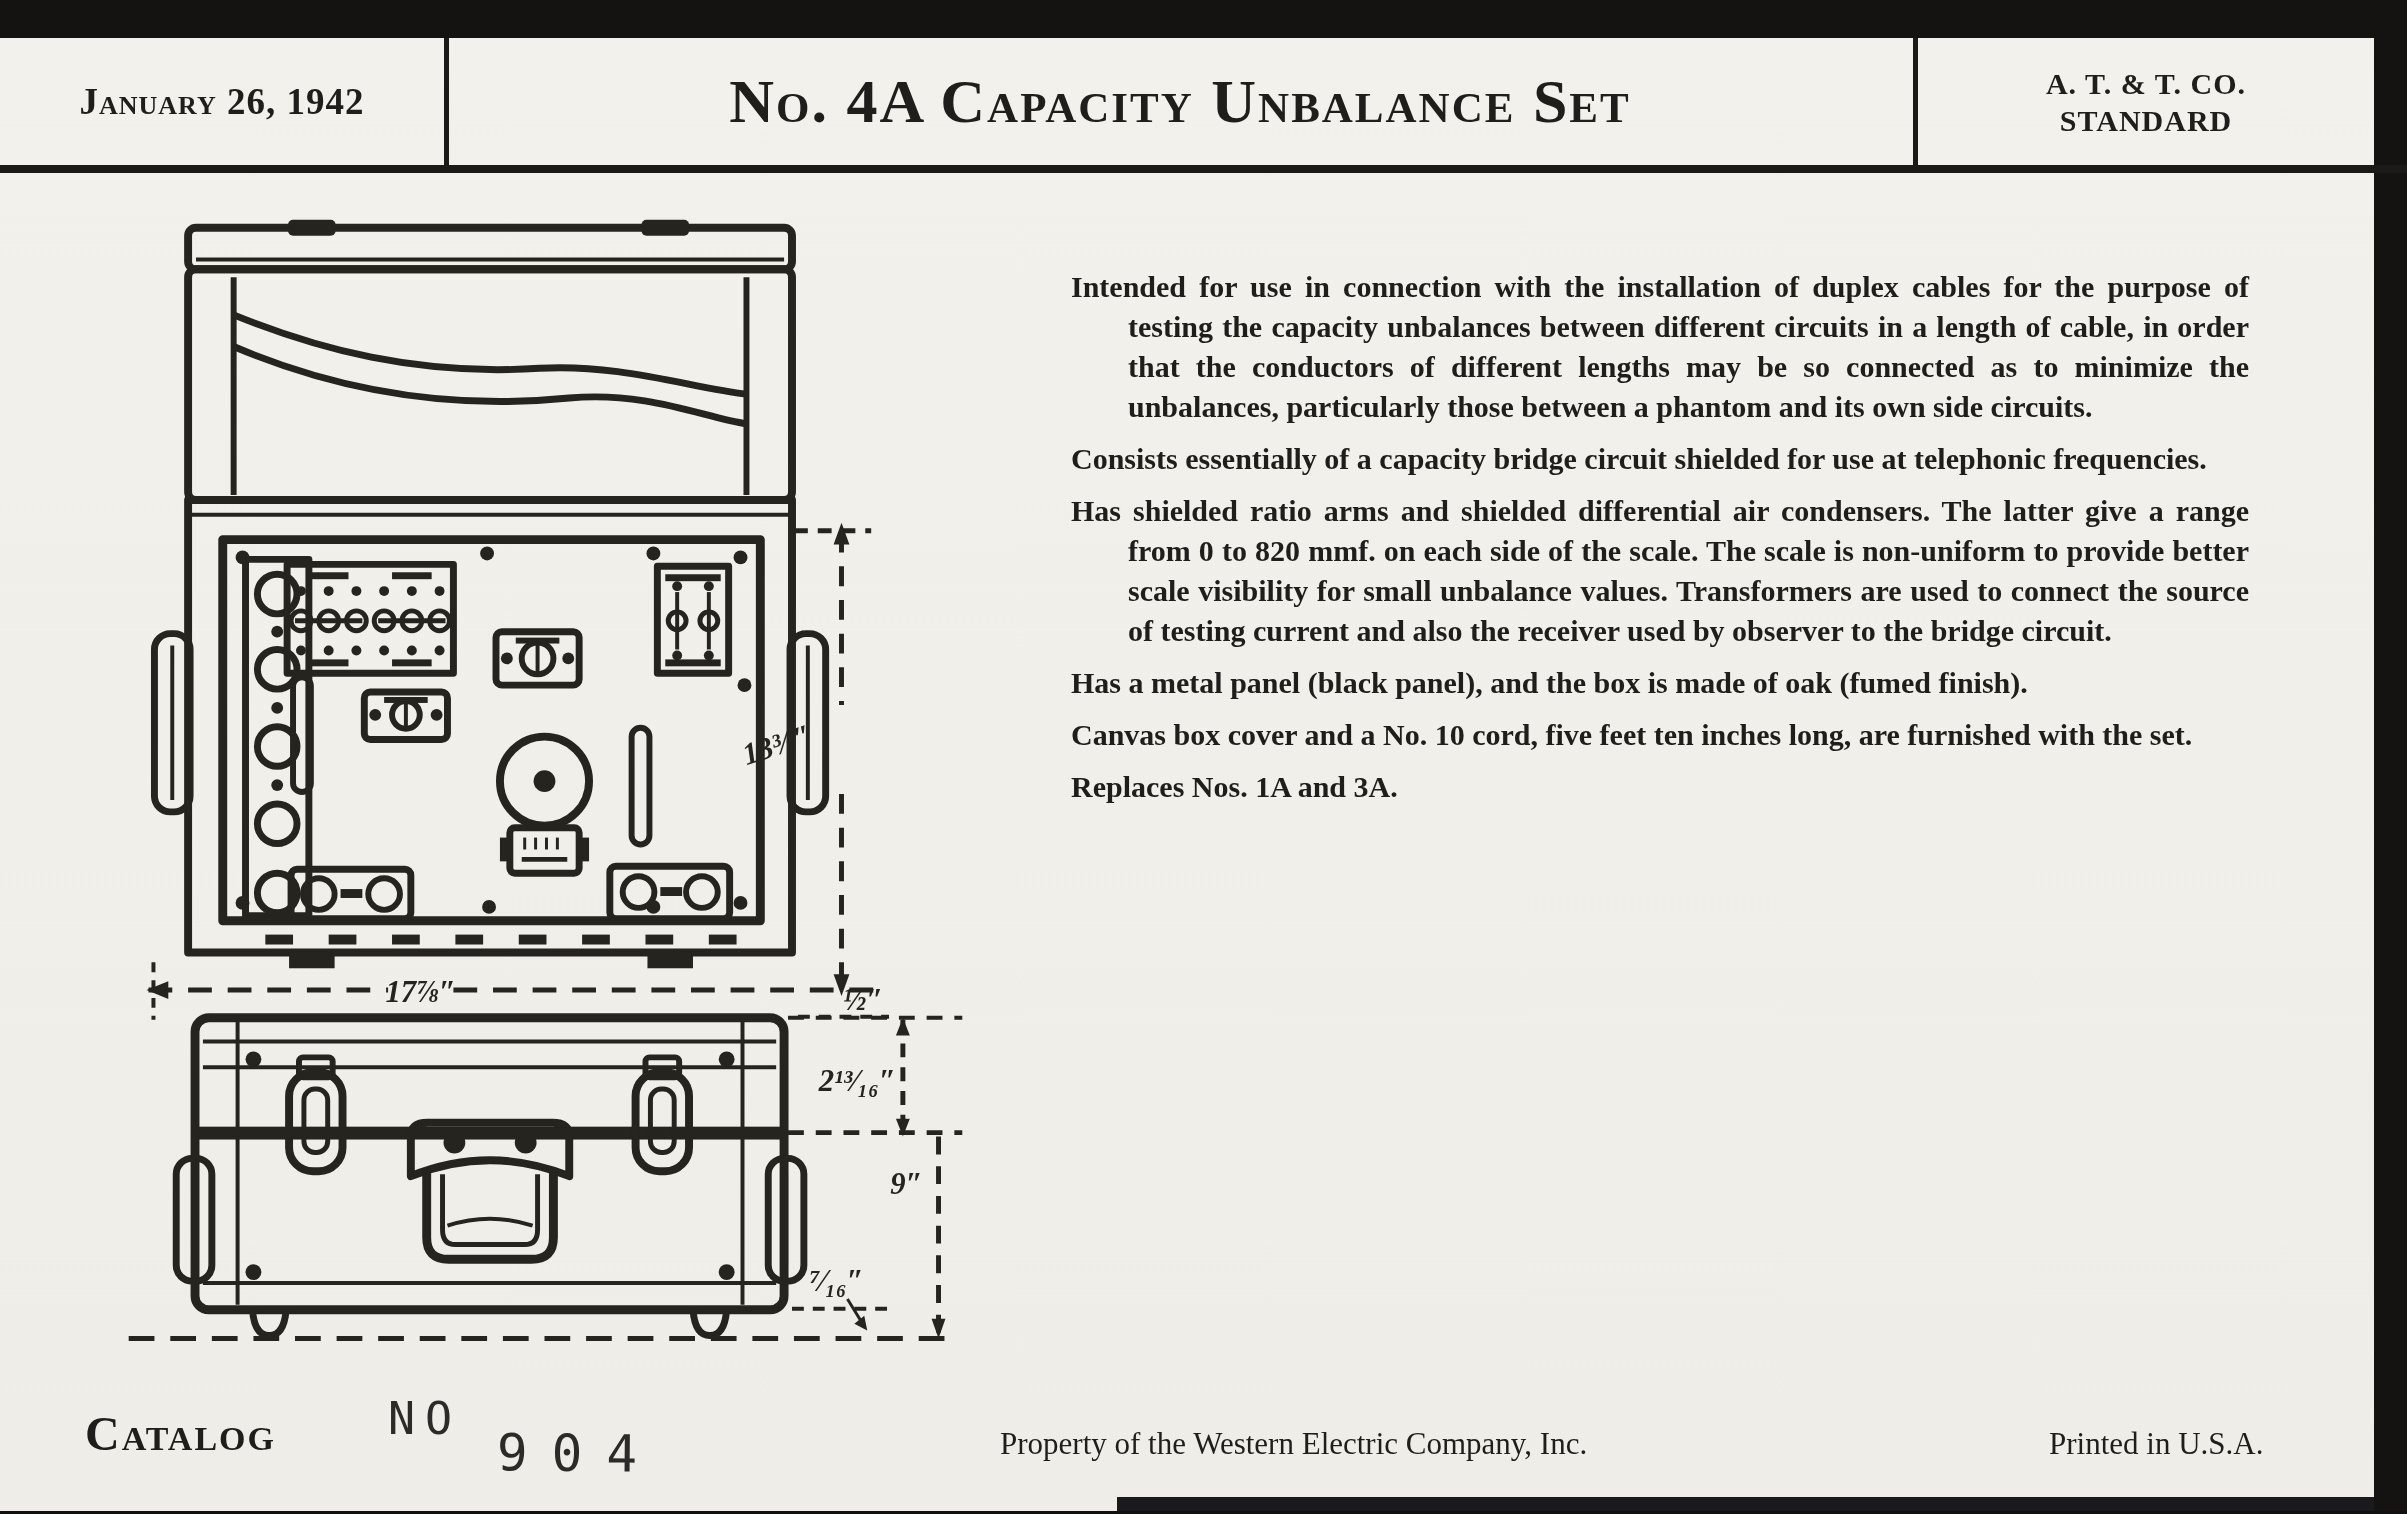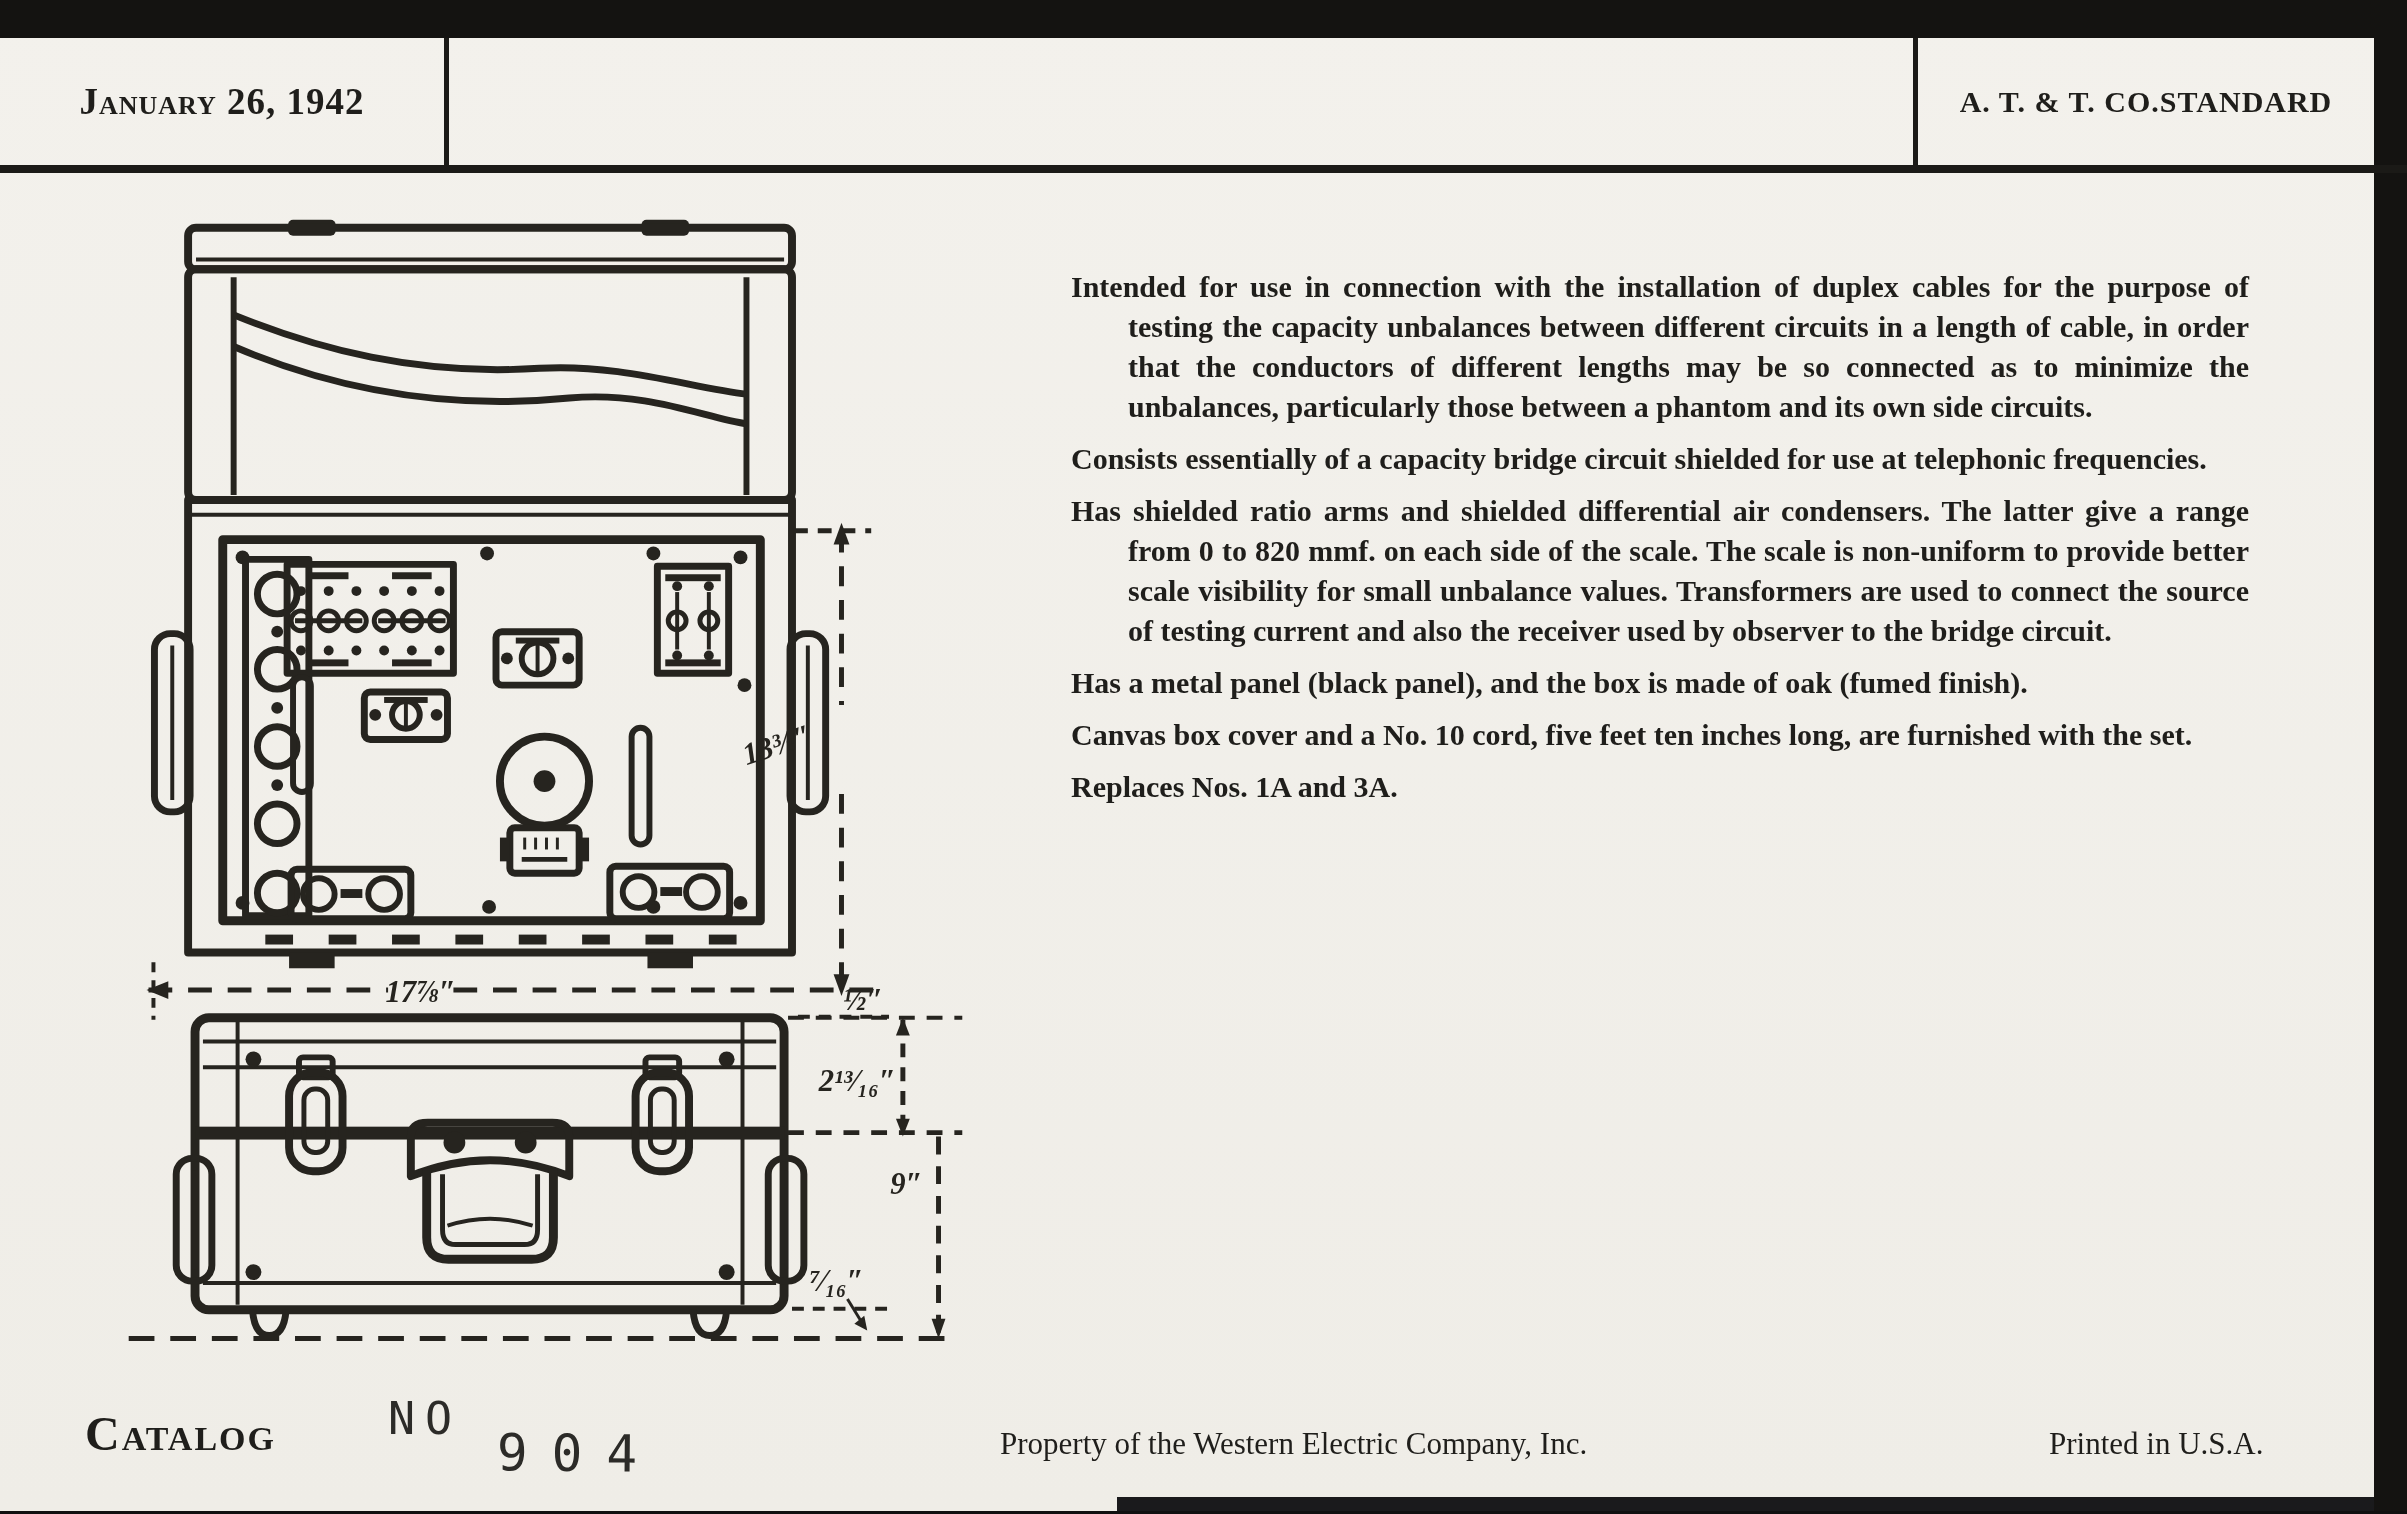--- a/index.html
+++ b/index.html
@@ -10,21 +10,21 @@
   }
   .bar-top{position:absolute;left:0;top:0;width:2408px;height:38px;background:#141311;}
   .bar-right{position:absolute;right:0;top:0;width:34px;height:1515px;background:#141311;}
   .bar-bottom{position:absolute;left:1117px;top:1497px;width:1257px;height:18px;background:#1a1a1c;}
   .header{position:absolute;left:0;top:38px;width:2408px;height:127px;border-bottom:8px solid #1b1a17;}
   .h-cell{position:absolute;top:0;height:100%;display:flex;align-items:center;justify-content:center;}
   .h-date{left:0;width:444px;font-variant:small-caps;font-weight:700;font-size:37px;letter-spacing:1px;}
   .h-rule{position:absolute;top:0;width:5px;height:100%;background:#1b1a17;}
   .r1{left:444px;} .r2{left:1913px;}
   .h-title{left:448px;width:1464px;font-variant:small-caps;font-weight:700;font-size:62px;letter-spacing:2px;}
-  .h-org{left:1918px;width:456px;font-weight:700;font-size:30px;line-height:37px;letter-spacing:1px;}
+  .h-org{left:1918px;width:456px;flex-direction:column;font-weight:700;font-size:30px;line-height:37px;letter-spacing:1px;}
   .figure{position:absolute;left:0;top:178px;}
   .figure *{vector-effect:none;}
   .desc{position:absolute;left:1071px;top:255px;width:1178px;}
   .para{
     margin:12px 0 11px 0;font-size:30px;font-weight:700;line-height:40px;
     text-align:justify;padding-left:57px;text-indent:-57px;
   }
   .foot-item{position:absolute;white-space:nowrap;}
   .catalog-label{left:85px;top:1406px;font-variant:small-caps;font-weight:700;font-size:48px;letter-spacing:2px;}
   .stamp{font-family:"DejaVu Sans Mono", monospace;color:#2c2b28;}
@@ -39,20 +39,21 @@
 
 <div class="page">
 
   <div class="bar-top"></div>
   <div class="bar-right"></div>
   <div class="bar-bottom"></div>
 
   <header class="header">
     <div class="h-cell h-date">January 26, 1942</div>
     <div class="h-rule r1"></div>
+    <div class="h-cell h-title">No. 4A Capacity Unbalance Set</div>
     <div class="h-rule r2"></div>
     <div class="h-cell h-org">
       <div>A. T. &amp; T. CO.</div>
       <div>STANDARD</div>
     </div>
   </header>
 
   <svg class="figure" width="990" height="1238" viewBox="0 180 1000 1250" fill="none" stroke="#26241f" stroke-linejoin="round">
 
     <g>

